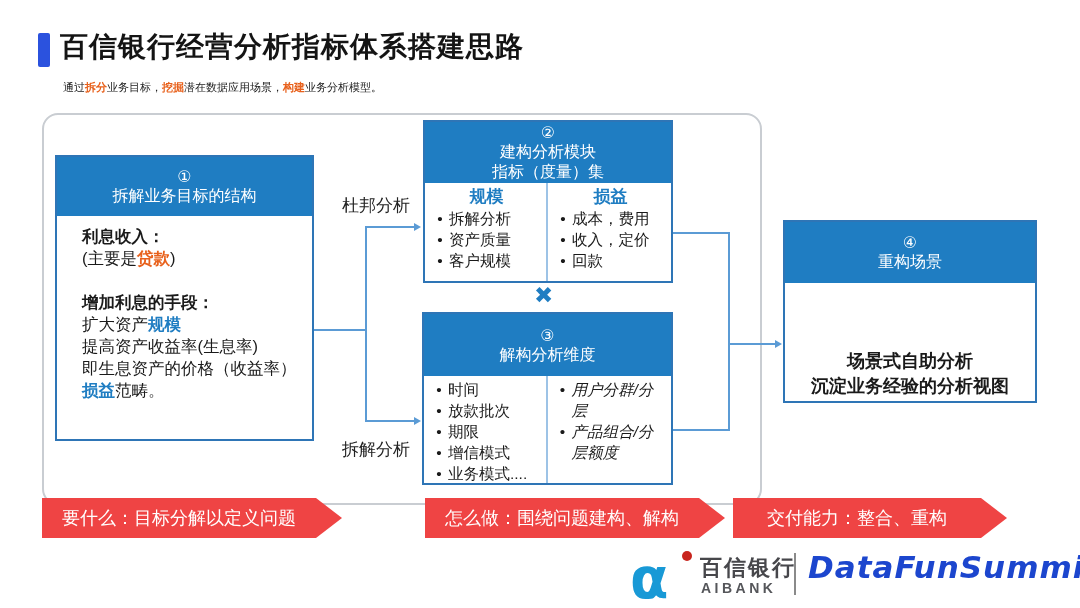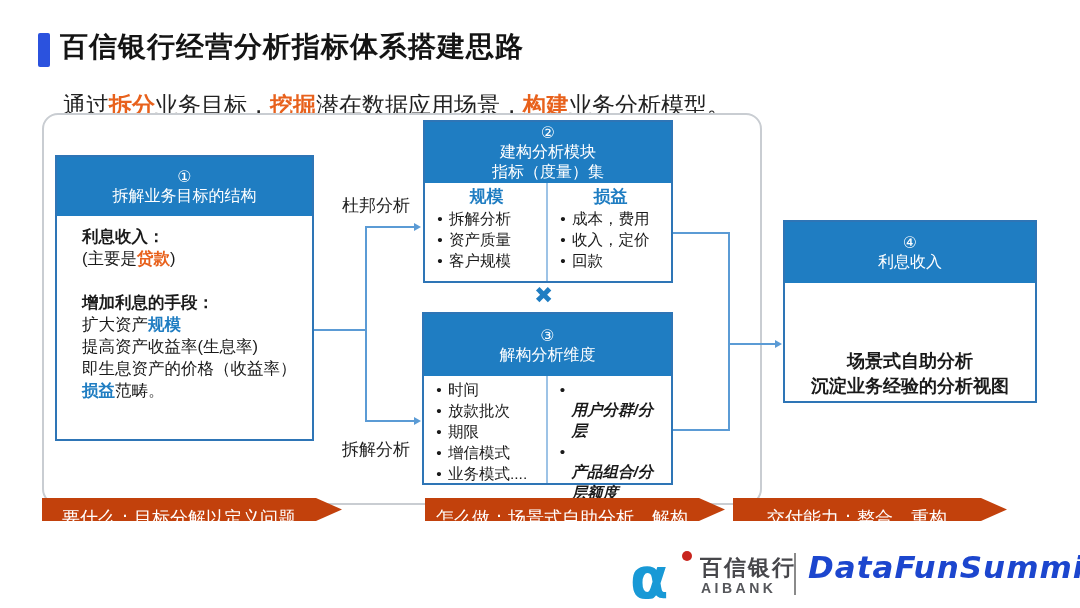--- a/index.html
+++ b/index.html
@@ -9,21 +9,21 @@
     background:#ffffff;
     font-family:"Liberation Sans","DejaVu Sans",sans-serif;
     color:#1a1a1a;
     overflow:hidden;
   }
   .abs { position:absolute; }
 
   
   .title-bar { left:38px; top:33px; width:12px; height:34px; background:#2b52de; border-radius:2px; }
   .page-title { left:60px; top:28px; font-size:28px; font-weight:bold; color:#141414; letter-spacing:1px; }
-  .subtitle { left:63px; top:90px; font-size:23px; color:#222; }
+  .subtitle { left:63px; top:80px; font-size:11px; color:#222; }
   .hl-orange { color:#e8611c; font-weight:bold; }
   .hl-blue { color:#1f7dc2; font-weight:bold; }
 
   
   .frame { left:42px; top:113px; width:720px; height:392px; border:2px solid #c9cdd2; border-radius:16px; background:#fff; }
 
   
   .bluebox { border:2px solid #2e75b6; background:#fff; }
   .bluebox .hd {
     background:#1f7dc2; color:#fff; text-align:center;
@@ -45,38 +45,38 @@
   .box3 { left:422px; top:312px; width:251px; height:173px; }
   .box3 .hd { height:62px; }
   .cols { display:flex; height:calc(100% - 61px); }
   .box3 .cols { height:calc(100% - 62px); }
   .col { width:50%; padding:3px 4px 0 6px; }
   .col.first { border-right:2px solid #9dc3e6; }
   .colhead { text-align:center; font-size:17px; font-weight:bold; color:#1f7dc2; line-height:22px; }
   .li { display:flex; font-size:15.5px; line-height:21px; }
   .li .dot { width:18px; text-align:center; flex:0 0 18px; }
   .li .tx { flex:1; }
-  .li.emph .tx { font-weight:bold; font-style:italic;margin-top:20px; }
+  .li.emph .tx { font-weight:normal; font-style:italic; }
 
   
   .xicon { left:534px; top:282px; font-size:23px; font-weight:bold; color:#1f7dc2; }
 
   
   .box4 { left:783px; top:220px; width:254px; height:183px; }
   .box4 .hd { height:61px; }
   .box4 .bd { padding-top:66px; text-align:center; font-size:18px; font-weight:bold; line-height:25px; }
 
   
   .line { background:#5b9bd5; }
   .arrowhead { width:0; height:0; border-top:4px solid transparent; border-bottom:4px solid transparent; border-left:7px solid #5b9bd5; }
   .conn-label { font-size:17px; color:#222; }
 
   
   .banner {
-    top:498px; height:23px; background:#c2410c; color:#fff;
+    top:498px; height:40px; background:#ef4444; color:#fff;
     font-size:18px; line-height:40px; text-align:center;
     clip-path:polygon(0 0, calc(100% - 26px) 0, 100% 50%, calc(100% - 26px) 100%, 0 100%);
     padding-right:26px;
   }
   .banner1 { left:42px; width:300px; }
   .banner2 { left:425px; width:300px; }
   .banner3 { left:733px; width:274px; }
 
   
   .alpha { left:630px; top:546px; font-size:56px; font-weight:bold; color:#1899d6; font-family:"DejaVu Sans",sans-serif; }
@@ -193,21 +193,21 @@
           <span class="dot">•</span>
           <span class="tx">产品组合/分层额度</span>
         </div>
     </div>
   </div>
 </div>
 
 <div class="abs bluebox box4">
   <div class="hd">
     <div class="num">④</div>
-    <div class="t">利息收入</div>
+    <div class="t">重构场景</div>
   </div>
   <div class="bd">
     <div>场景式自助分析</div>
     <div>沉淀业务经验的分析视图</div>
   </div>
 </div>
 
 <div class="abs line" style="left:314px; top:329px; width:52px; height:2px;"></div>
 <div class="abs line" style="left:365px; top:227px; width:2px; height:195px;"></div>
 <div class="abs line" style="left:365px; top:226px; width:50px; height:2px;"></div>
@@ -217,21 +217,21 @@
 <div class="abs line" style="left:673px; top:232px; width:57px; height:2px;"></div>
 <div class="abs line" style="left:728px; top:232px; width:2px; height:199px;"></div>
 <div class="abs line" style="left:673px; top:429px; width:57px; height:2px;"></div>
 <div class="abs line" style="left:730px; top:343px; width:46px; height:2px;"></div>
 <div class="abs arrowhead" style="left:775px; top:340px;"></div>
 
 <div class="abs conn-label" style="left:342px; top:194px;">杜邦分析</div>
 <div class="abs conn-label" style="left:342px; top:438px;">拆解分析</div>
 
 <div class="abs banner banner1">要什么：目标分解以定义问题</div>
-<div class="abs banner banner2">怎么做：场景式自助分析、解构</div>
+<div class="abs banner banner2">怎么做：围绕问题建构、解构</div>
 <div class="abs banner banner3">交付能力：整合、重构</div>
 
 <div class="abs alpha">α</div>
 <div class="abs reddot"></div>
 <div class="abs bankname">百信银行</div>
 <div class="abs bankenglish">AIBANK</div>
 <div class="abs logodivider"></div>
 <div class="abs summit">DataFunSummit</div>
 
 </body></html>

